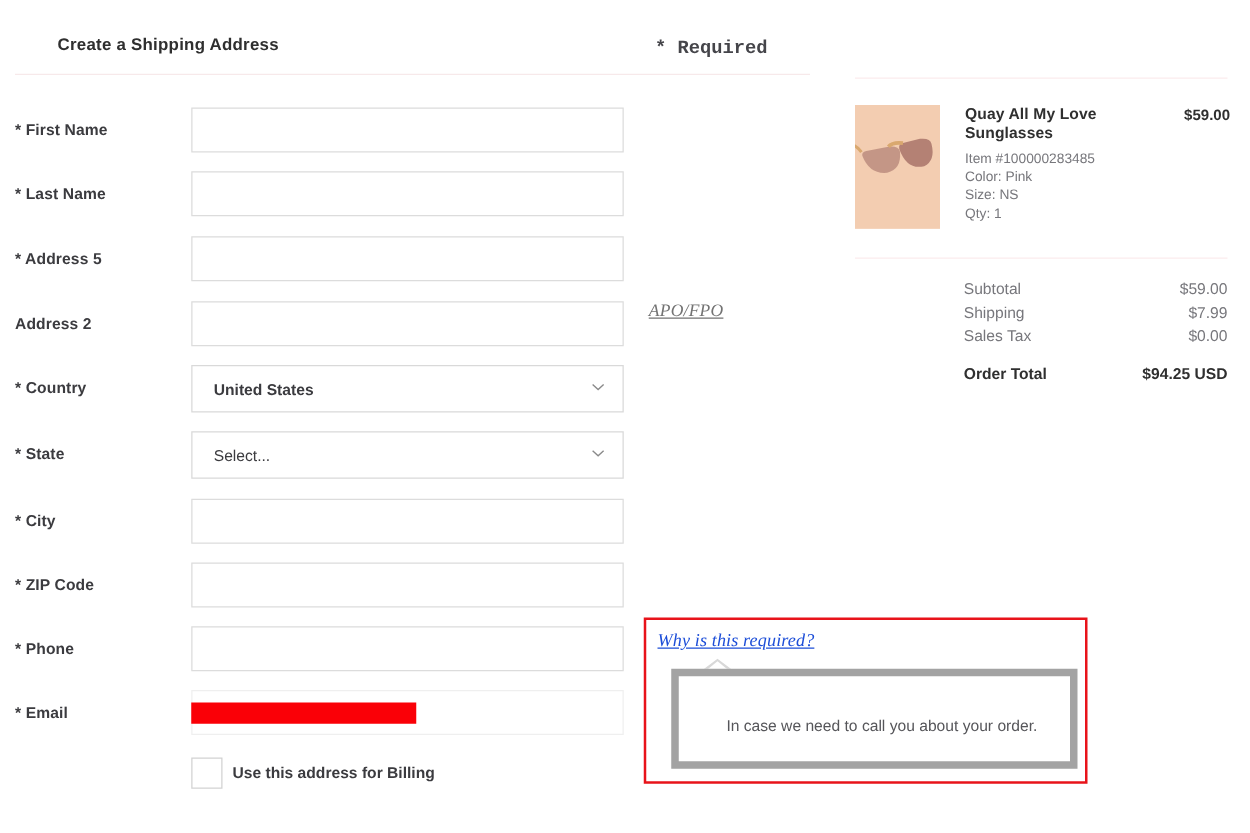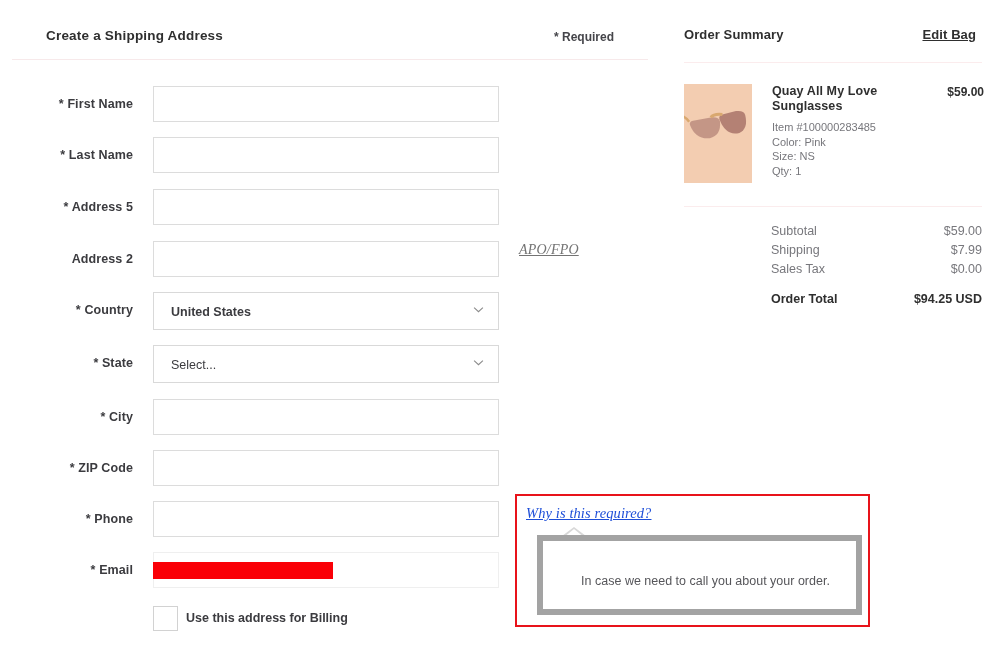--- a/index.html
+++ b/index.html
@@ -31,44 +31,45 @@
     position: absolute;
     left: 0; top: 0;
     font-size: 13.5px;
     font-weight: bold;
     letter-spacing: 0.2px;
     color: #2f2f2f;
   }
   #required-note {
     position: absolute;
     right: 34px; top: 2px;
-    font-size: 12px;
+    font-size: 15px;
     font-weight: bold;
     color: #45454a;
+    font-family: Liberation Mono, monospace;
   }
   #header-divider {
     position: absolute;
     left: 12px; top: 59px;
     width: 636px; height: 1px;
     background: #f7e9ea;
   }
 
   .field-row {
     position: absolute;
     left: 0;
     width: 660px;
     height: 36px;
   }
   .field-label {
     position: absolute;
-    left: 0; top: 0;
+    left: 12px; top: 0;
     width: 133px;
     height: 36px;
     line-height: 36px;
-    text-align: right;
+    text-align: left;
     font-size: 12.5px;
     font-weight: bold;
     color: #3b3b3f;
     letter-spacing: 0.1px;
   }
   .field-box {
     position: absolute;
     left: 153px; top: 0;
     width: 346px; height: 36px;
     border: 1px solid #dcdcdc;
@@ -387,24 +388,20 @@
   <a id="why-required-link" href="#">Why is this required?</a>
   <div id="tooltip-arrow-outer"></div>
   <div id="tooltip-arrow-inner"></div>
   <div id="tooltip-bubble">
     <div id="tooltip-text">In case we need to call you about your order.</div>
   </div>
 </div>
 
 <div id="order-summary-panel">
 
-  <div id="summary-header">
-    <div id="summary-title">Order Summary</div>
-    <a id="edit-bag-link" href="#">Edit Bag</a>
-  </div>
 
   <div class="summary-divider" id="summary-divider-1"></div>
 
   <div id="line-item">
     <div id="item-thumb">
       <svg width="68" height="99" viewBox="0 0 68 99">
         <rect x="0" y="0" width="68" height="99" fill="#f3cdb1"></rect>
         <g transform="rotate(-14 34 46)">
           <path d="M8 34 Q10 50 24 52 Q36 52 38 38 Q38 33 30 32 L12 31 Q8 31 8 34 Z" fill="#b98a7d" opacity="0.82"></path>
           <path d="M38 36 Q40 54 54 54 Q64 52 64 38 Q64 33 56 32 L42 32 Q38 32 38 36 Z" fill="#a8736a" opacity="0.85"></path>

